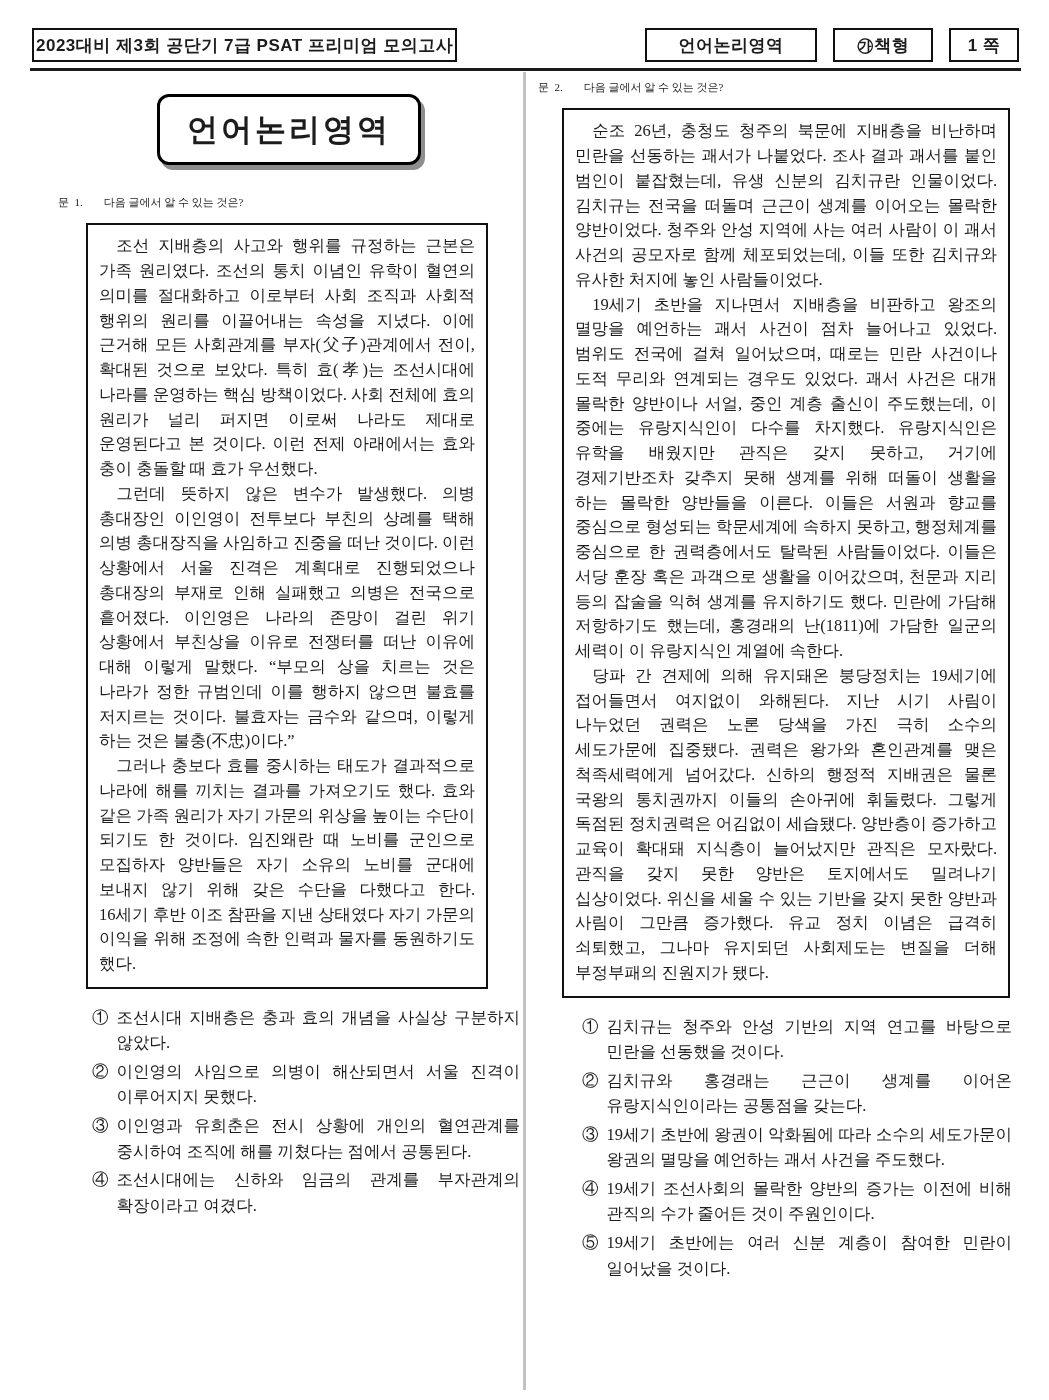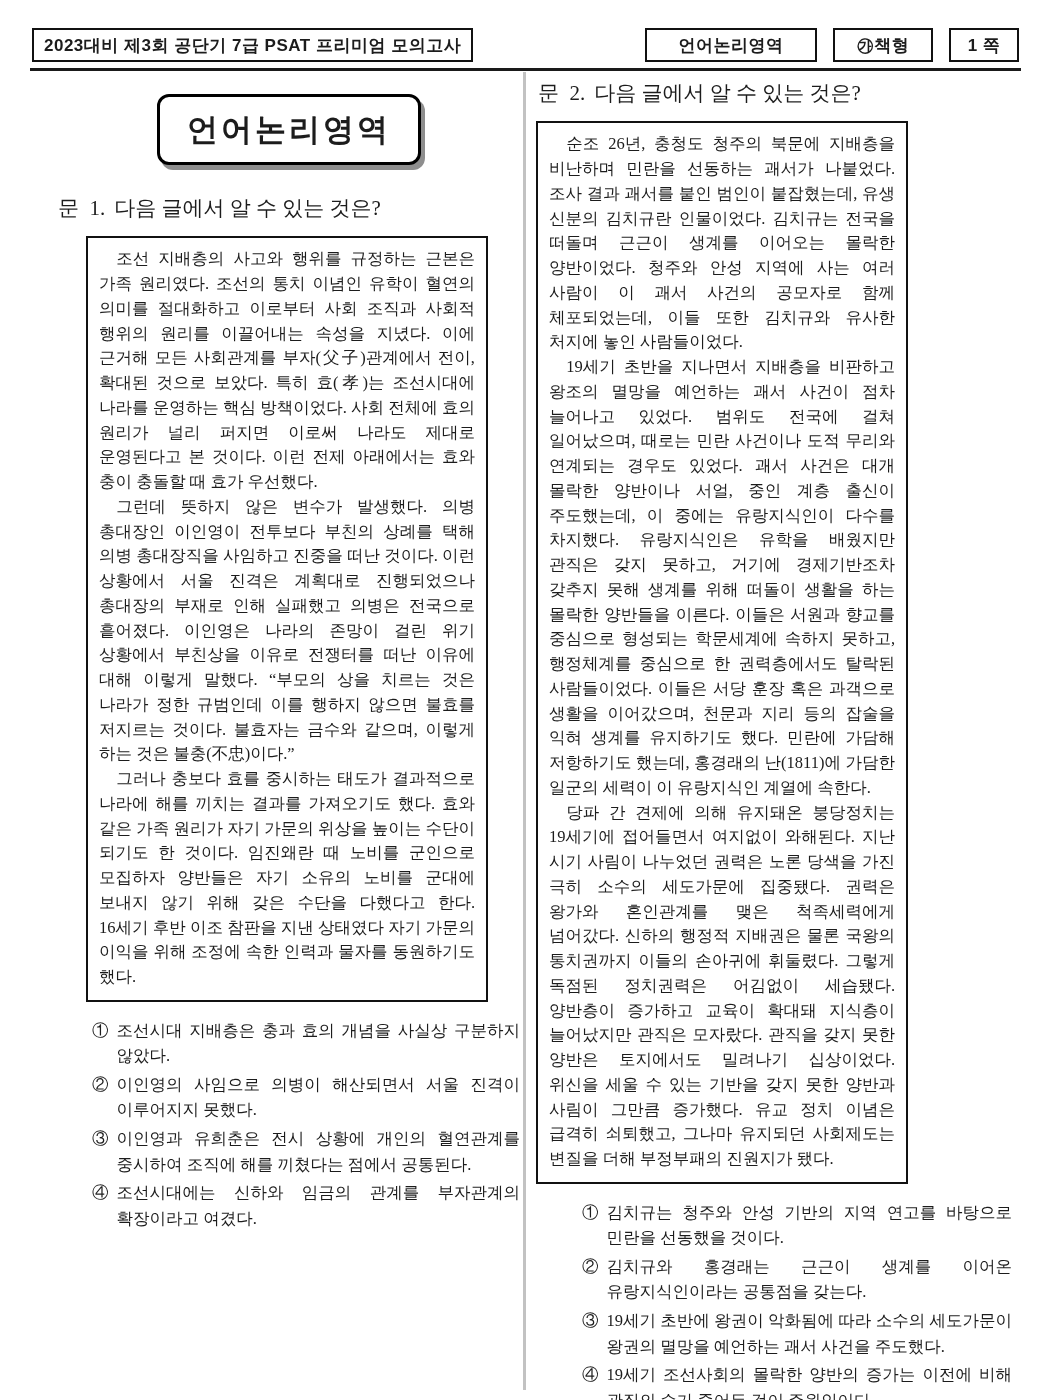--- a/index.html
+++ b/index.html
@@ -31,21 +31,21 @@
     font-weight: bold;
   }
   .hbox {
     border: 2.5px solid #111;
     display: flex;
     align-items: center;
     justify-content: center;
     background: #fff;
     font-size: 17px;
     letter-spacing: 0.5px;
-    padding: 0 10px;
+    padding: 0 2px;
     box-sizing: border-box;
   }
   .hbox.exam-title { min-width: 370px; }
   .header-right { display: flex; gap: 16px; }
   .hbox.section { width: 172px; }
   .hbox.booklet { width: 100px; }
   .hbox.pagenum { width: 70px; }
 
   .header-rule {
     position: absolute;
@@ -79,36 +79,36 @@
     text-align: center;
     padding: 12px 0 11px 0;
     font-family: "Liberation Sans", "DejaVu Sans", sans-serif;
     font-weight: bold;
     font-size: 31px;
     letter-spacing: 3px;
   }
 
   .q-heading {
     display: flex;
-    gap: 9px;
-    font-size: 21px;
+    gap: 21px;
+    font-size: 11px;
     margin: 0 0 14px 2px;
     white-space: pre-wrap;
     line-height: 1.3;
   }
   .q-heading .q-label { white-space: pre; }
 
   .passage-box {
     border: 2px solid #111;
     box-sizing: border-box;
     padding: 9px 11px 10px 11px;
     background: #fff;
   }
   .col-left  .passage-box { margin-left: 30px; width: 402px; }
-  .col-right .passage-box { width: 372px; }
+  .col-right .passage-box { margin-left: 26px; width: 448px; }
   .passage-box p {
     margin: 0;
     font-size: 16.5px;
     line-height: 1.5;
     text-align: justify;
     text-indent: 1.05em;
     word-break: keep-all;
   }
 
   .choices {

